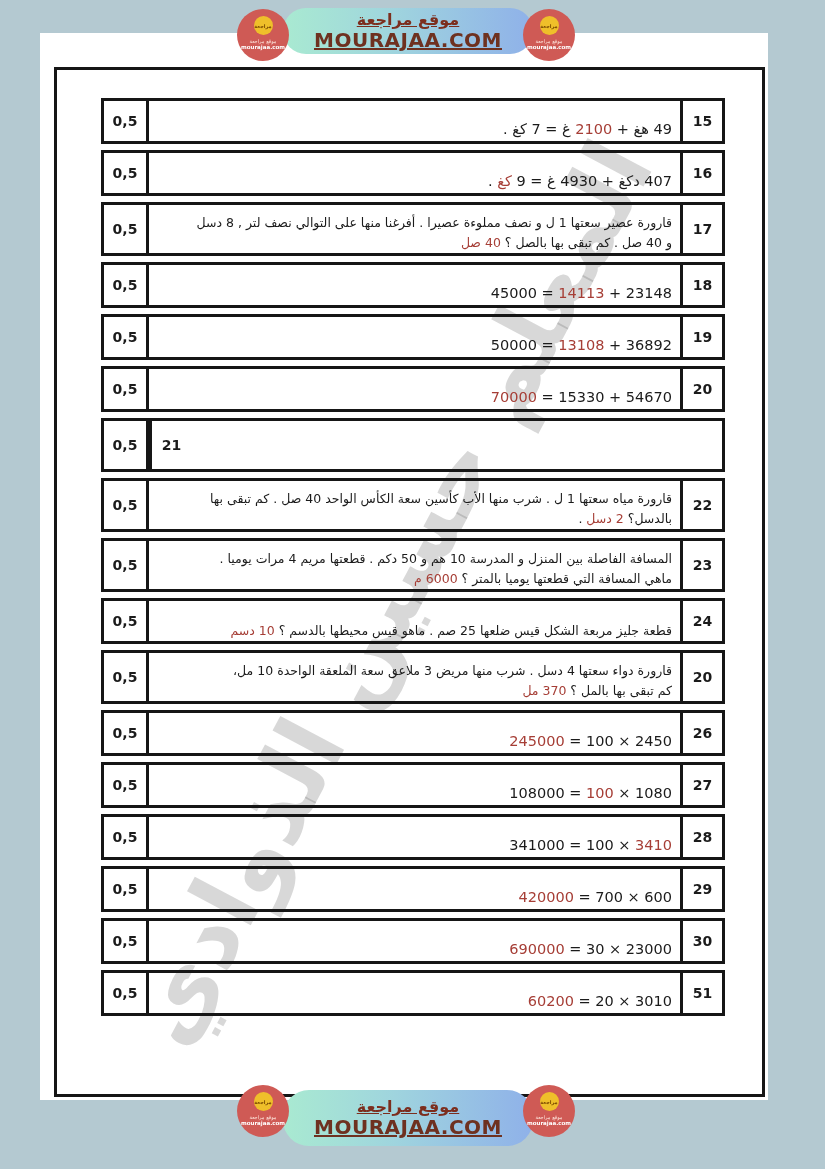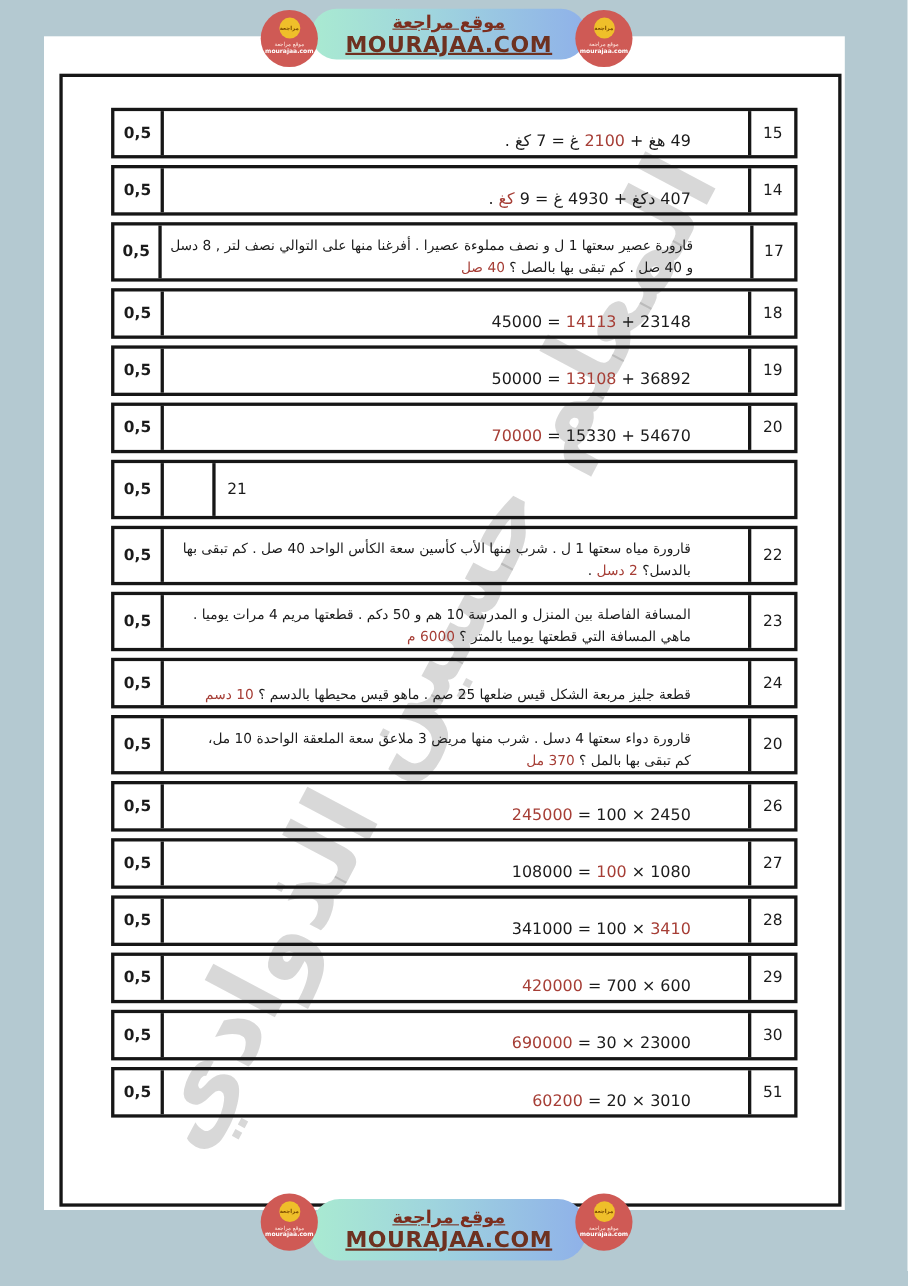--- a/index.html
+++ b/index.html
@@ -70,21 +70,21 @@
     border:3px solid #161616; background:transparent;
   }
   .row.tall { height:54px; }
   .cell { display:flex; align-items:center; justify-content:center; }
   .cell.score {
     width:45px; border-right:3px solid #161616;
     font-size:14px; font-weight:bold; color:#1b1b1b;
   }
   .cell.num {
     width:42px; border-left:3px solid #161616;
-    font-size:14px; font-weight:normal; color:#1b1b1b;margin-left:44px;
+    font-size:14px; font-weight:bold; color:#1b1b1b;
   }
   .cell.question {
     flex:1; flex-direction:column; justify-content:flex-end;
     align-items:stretch; padding:1px 8px;
     font-size:12.5px; font-weight:normal; color:#1b1b1b;margin-top:36px;
   }
   .row.eq .cell.question { font-size:14.5px; }
   .qline { text-align:right; line-height:1.55; white-space:nowrap; }
   .red { color:#a63e36; }
 </style>
@@ -102,21 +102,21 @@
       <div class="cell question" dir="rtl">
         <div class="qline"><span>49 هغ + </span><span class="red">2100</span><span> غ = 7 كغ .</span></div>
       </div>
       <div class="cell num">15</div>
     </div>
     <div class="row eq">
       <div class="cell score">0,5</div>
       <div class="cell question" dir="rtl">
         <div class="qline"><span>407 دكغ + 4930 غ = 9 </span><span class="red">كغ</span><span> .</span></div>
       </div>
-      <div class="cell num">14</div>
+      <div class="cell num">16</div>
     </div>
     <div class="row tall">
       <div class="cell score">0,5</div>
       <div class="cell question" dir="rtl">
         <div class="qline"><span>قارورة عصير سعتها 1 ل و نصف مملوءة عصيرا . أفرغنا منها على التوالي نصف لتر , 8 دسل</span></div>
         <div class="qline"><span>و 40 صل . كم تبقى بها بالصل ؟ </span><span class="red">40 صل</span></div>
       </div>
       <div class="cell num">17</div>
     </div>
     <div class="row eq">

